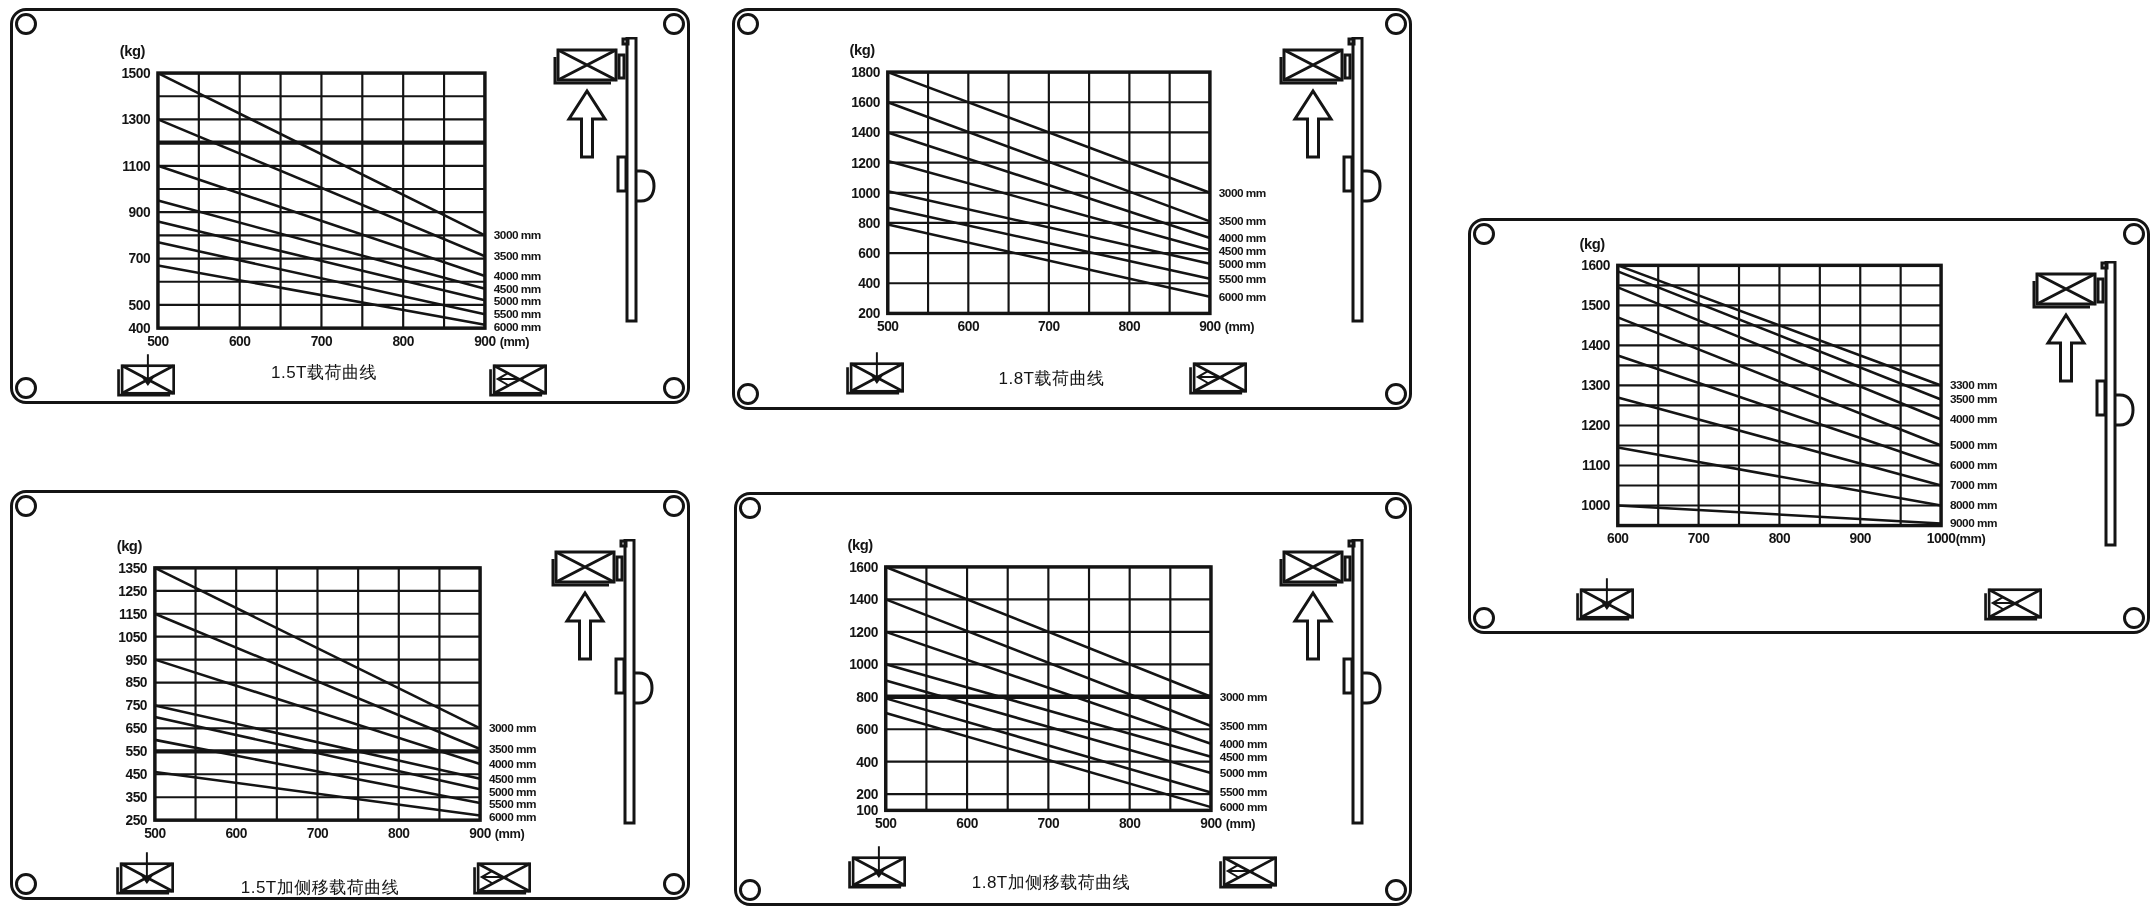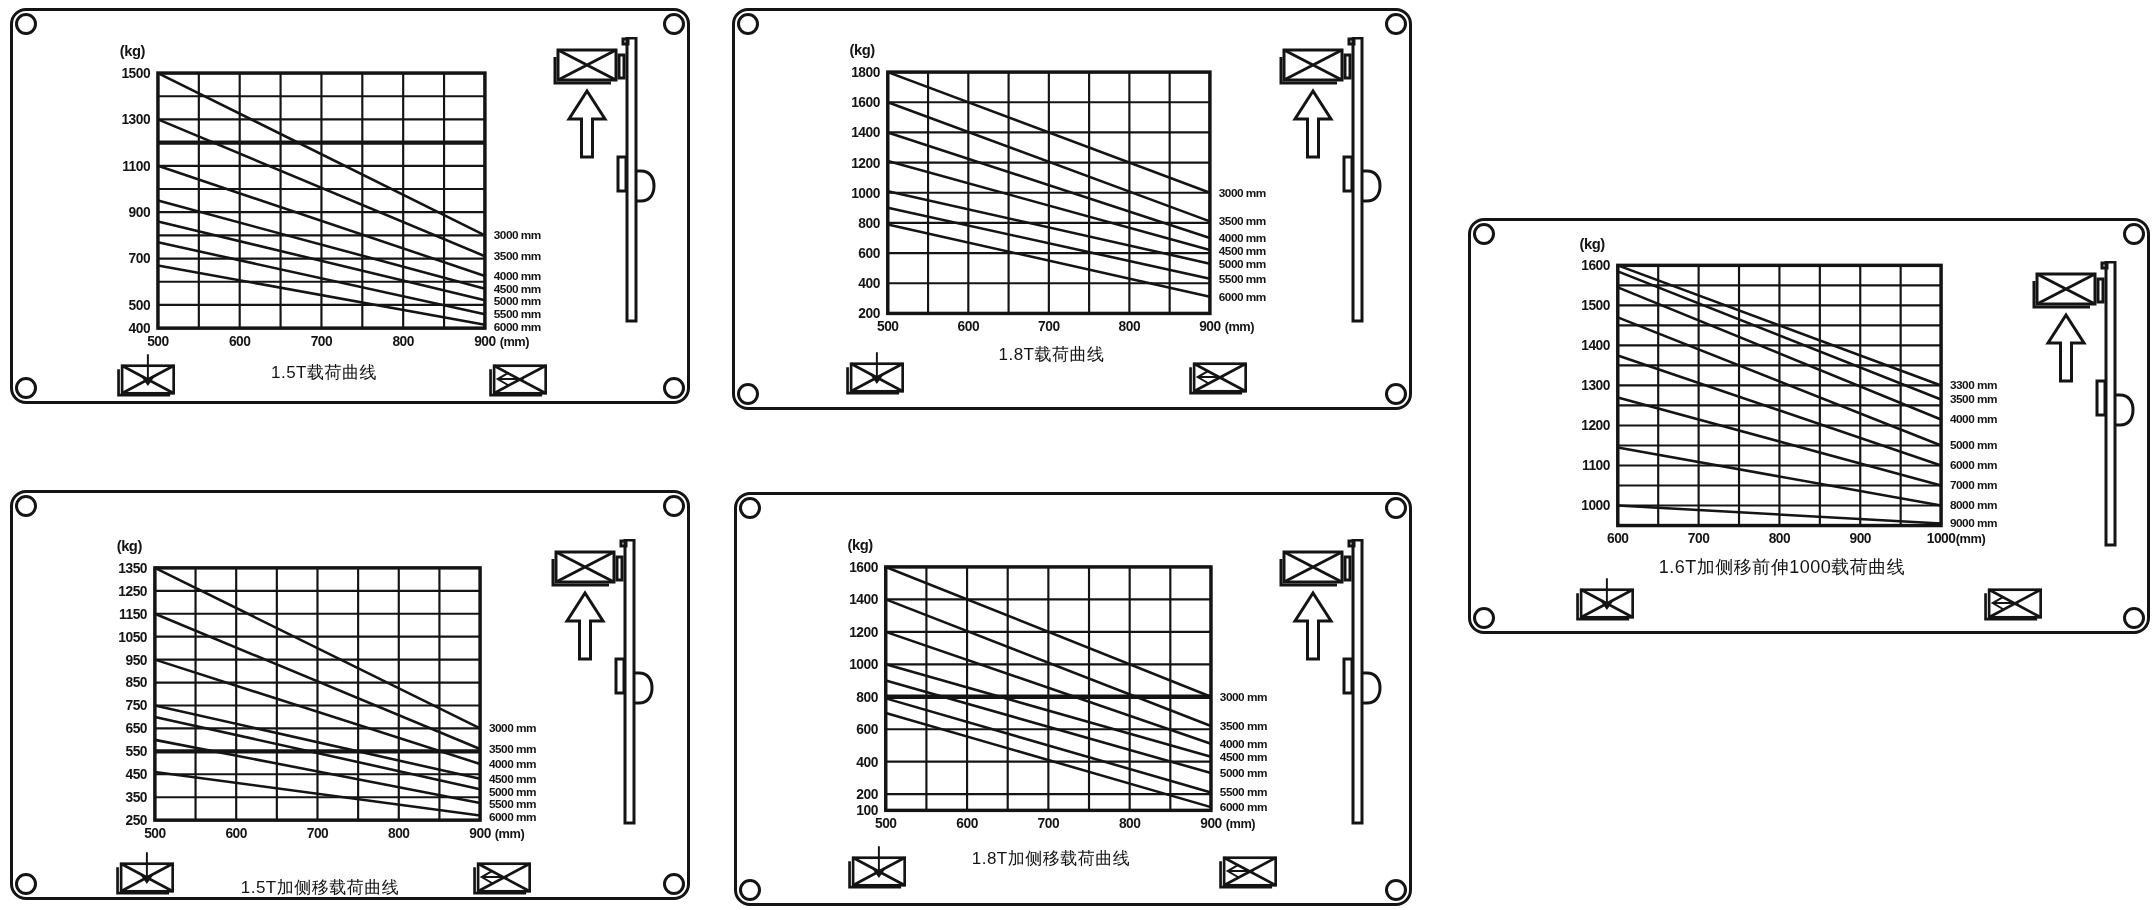--- a/index.html
+++ b/index.html
@@ -191,21 +191,21 @@
       </svg>
     <svg class="icon" style="left:539px;top:26px" width="110" height="295">
         <use href="#sym-mast"></use>
       </svg>
     <svg class="icon" style="left:109px;top:340px" width="64" height="45">
         <use href="#sym-load-down"></use>
       </svg>
     <svg class="icon" style="left:452px;top:340px" width="64" height="45">
         <use href="#sym-load-left"></use>
       </svg>
-    <div class="caption" style="left:153px;top:332px;width:327px">1.8T载荷曲线</div>
+    <div class="caption" style="left:153px;top:356px;width:327px">1.8T载荷曲线</div>
   </section>
 
   <section class="panel" style="left:1468px;top:218px;width:682px;height:416px">
     <span class="screw tl"></span>
     <span class="screw tr"></span>
     <span class="screw bl"></span>
     <span class="screw br"></span>
     <svg class="chart" viewBox="0 0 682 416">
         <g stroke="#141414" fill="none">
           <line x1="147" y1="45" x2="147" y2="309" stroke-width="2.2"></line>
@@ -268,21 +268,20 @@
       </svg>
     <svg class="icon" style="left:556px;top:40px" width="110" height="295">
         <use href="#sym-mast"></use>
       </svg>
     <svg class="icon" style="left:103px;top:356px" width="64" height="45">
         <use href="#sym-load-down"></use>
       </svg>
     <svg class="icon" style="left:511px;top:356px" width="64" height="45">
         <use href="#sym-load-left"></use>
       </svg>
-    <div class="caption" style="left:147px;top:334px;width:328px;font-size:18px">1.6T加侧移前伸1000载荷曲线</div>
   </section>
 
   <section class="panel" style="left:10px;top:490px;width:680px;height:410px">
     <span class="screw tl"></span>
     <span class="screw tr"></span>
     <span class="screw bl"></span>
     <span class="screw br"></span>
     <svg class="chart" viewBox="0 0 680 410">
         <g stroke="#141414" fill="none">
           <line x1="142" y1="76" x2="142" y2="332" stroke-width="2.2"></line>
@@ -418,16 +417,16 @@
       </svg>
     <svg class="icon" style="left:537px;top:44px" width="110" height="295">
         <use href="#sym-mast"></use>
       </svg>
     <svg class="icon" style="left:109px;top:350px" width="64" height="45">
         <use href="#sym-load-down"></use>
       </svg>
     <svg class="icon" style="left:480px;top:350px" width="64" height="45">
         <use href="#sym-load-left"></use>
       </svg>
-    <div class="caption" style="left:149px;top:352px;width:330px">1.8T加侧移载荷曲线</div>
+    <div class="caption" style="left:149px;top:376px;width:330px">1.8T加侧移载荷曲线</div>
   </section>
 
 </div>
 
 </body></html>

